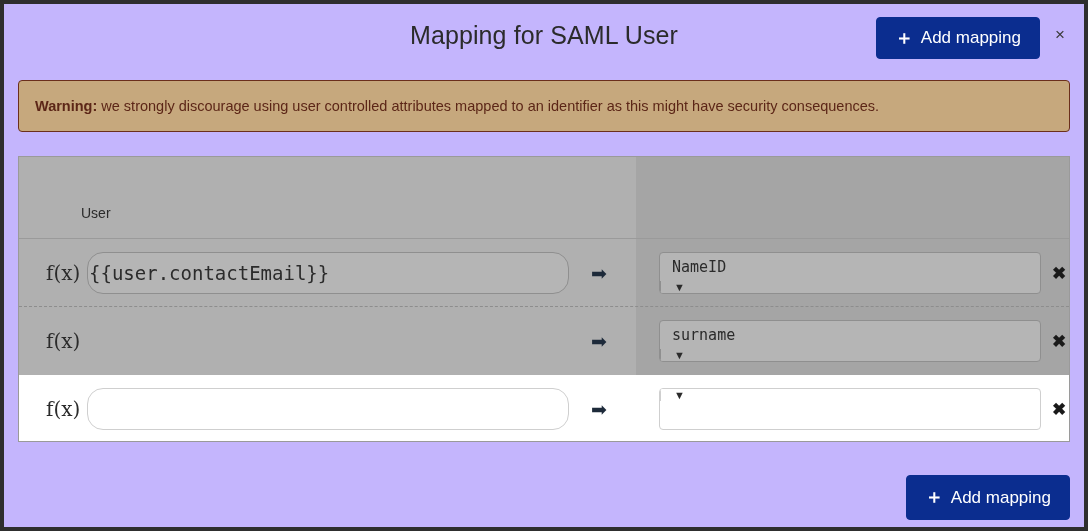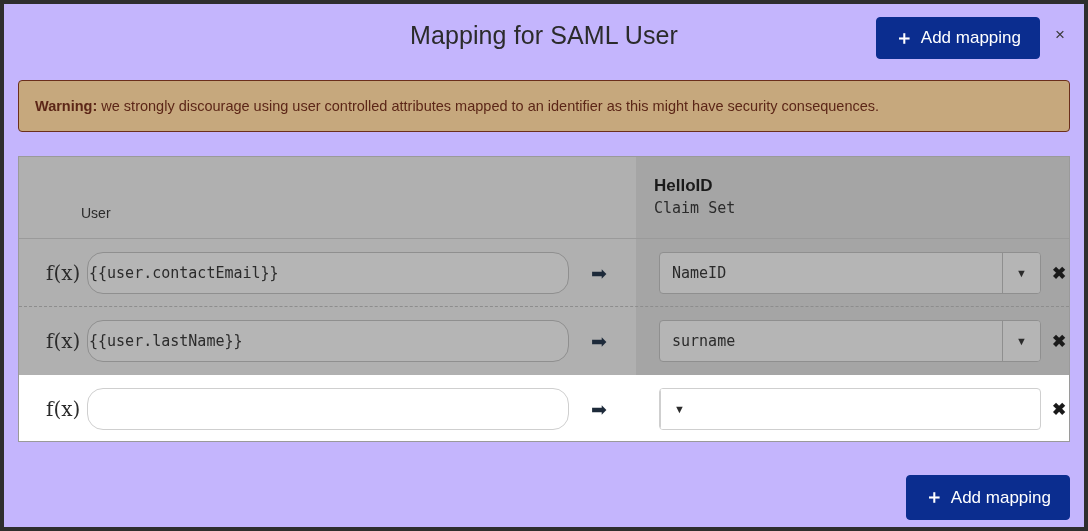--- a/index.html
+++ b/index.html
@@ -158,21 +158,21 @@
   }
   .expr-input {
     position: absolute;
     left: 68px; top: 50%;
     transform: translateY(-50%);
     width: 482px; height: 42px;
     background: #b5b5b5;
     border: 1px solid #8f8f8f;
     border-radius: 16px;
     font-family: "DejaVu Sans Mono", monospace;
-    font-size: 15px;
+    font-size: 19px;
     color: #2b2b2b;
     padding: 0 1px;
     outline: none;
   }
   .row.active .expr-input {
     background: #ffffff;
     border: 1px solid #cfcfcf;
   }
   .arrow {
     position: absolute;
@@ -188,20 +188,21 @@
     position: absolute;
     left: 640px; top: 50%;
     transform: translateY(-50%);
     width: 382px; height: 42px;
     border: 1px solid #8f8f8f;
     border-radius: 4px;
     background: #b5b5b5;
     display: flex;
     align-items: stretch;
     overflow: hidden;
+    flex-direction: column;
   }
   .row.active .select-wrap {
     background: #ffffff;
     border: 1px solid #cfcfcf;
   }
   .select-value {
     flex: 1;
     display: flex;
     align-items: center;
     padding: 0 12px;
@@ -279,40 +280,35 @@
   <div class="warning">
     <b>Warning:</b>
     <span>we strongly discourage using user controlled attributes mapped to an identifier as this might have security consequences.</span>
   </div>
 
   <div class="panel">
     <div class="panel-rightcol-bg"></div>
 
     <div class="thead">
       <div class="th-user">User</div>
-      <div class="th-right">
-        <div class="brand">HelloID</div>
-        <div class="sub">Claim Set</div>
-      </div>
     </div>
 
     <div class="row sep">
       <div class="fx">f(x)</div>
       <input class="expr-input" type="text" value="{{user.contactEmail}}" style="">
       <div class="arrow">➡</div>
       <div class="select-wrap">
         <div class="select-value">NameID</div>
         <div class="select-caret">▼</div>
       </div>
       <div class="del-x">✖</div>
     </div>
 
     <div class="row">
       <div class="fx">f(x)</div>
-      <input class="expr-input" type="text" value="{{user.lastName}}" style="">
       <div class="arrow">➡</div>
       <div class="select-wrap">
         <div class="select-value">surname</div>
         <div class="select-caret">▼</div>
       </div>
       <div class="del-x">✖</div>
     </div>
 
     <div class="row active">
       <div class="fx">f(x)</div>

